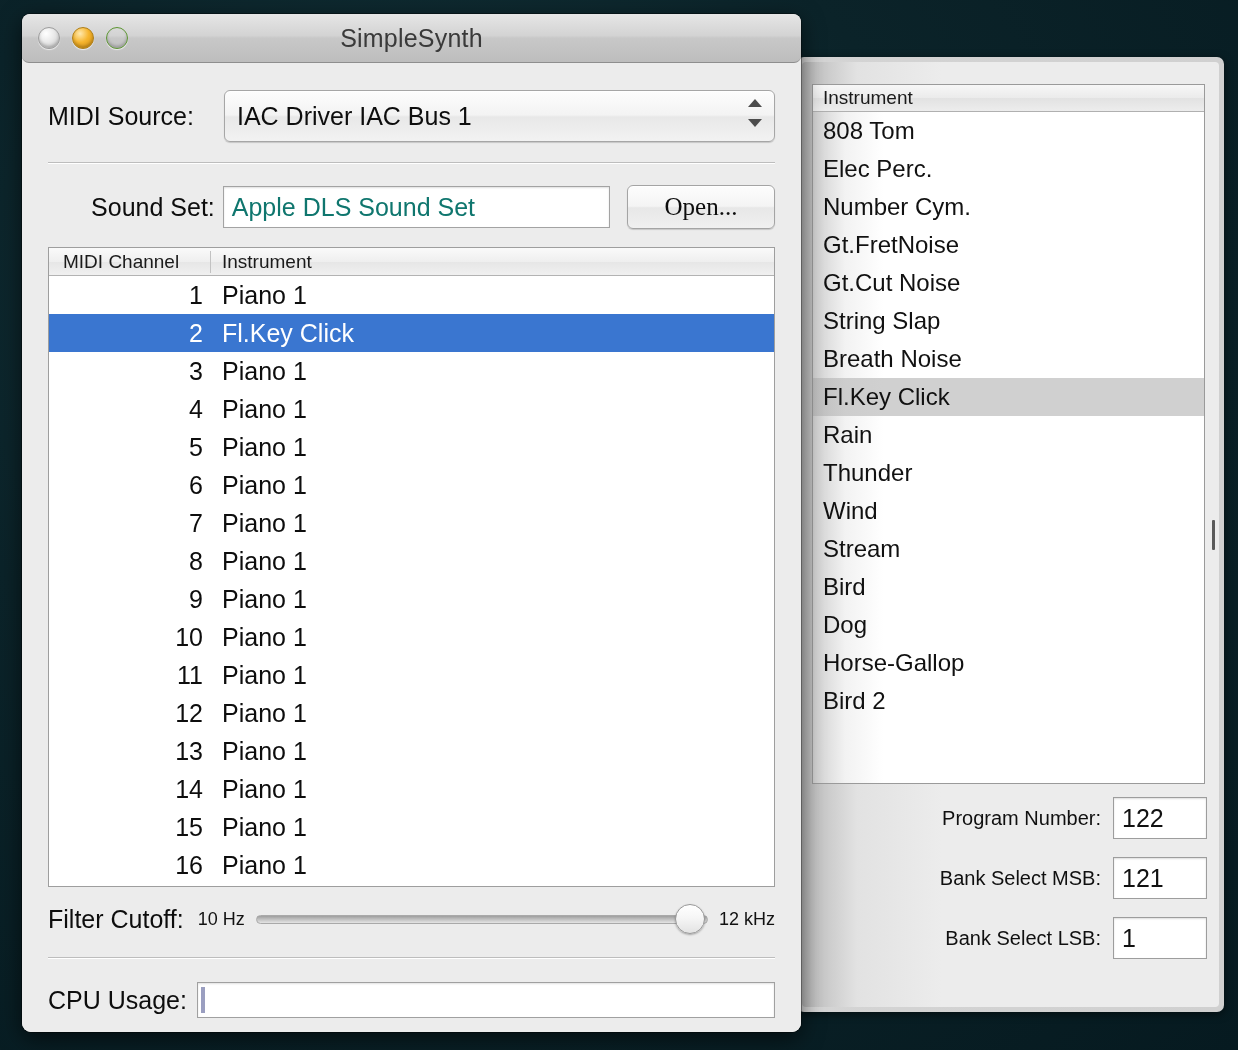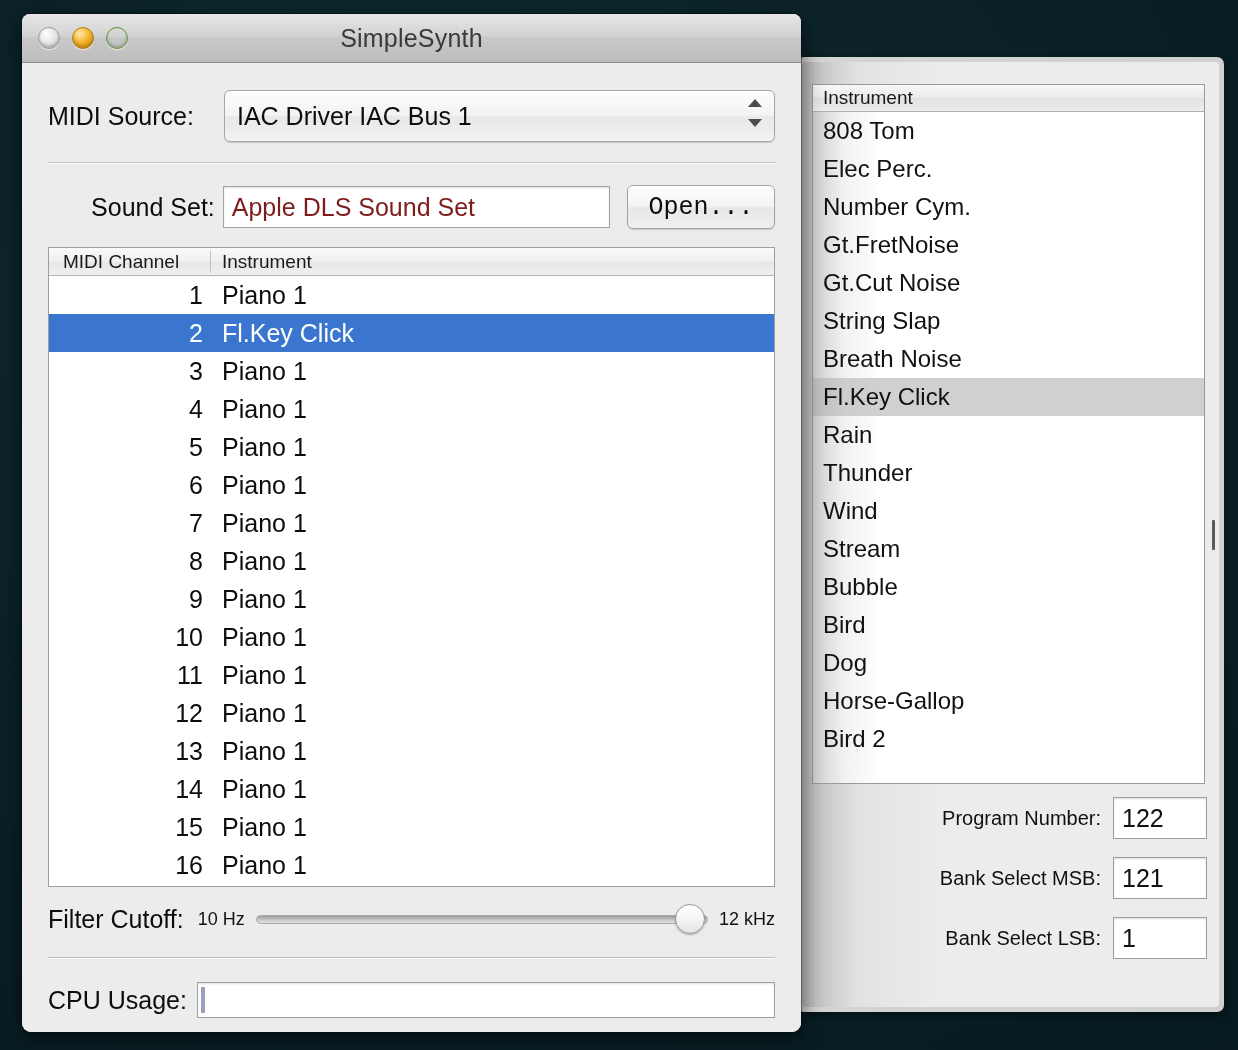--- a/index.html
+++ b/index.html
@@ -138,20 +138,21 @@
     overflow: hidden;
   }
   .titlebar {
     height: 48px;
     background: linear-gradient(to bottom, #e6e6e6 0%, #d3d3d3 45%, #c8c8c8 50%, #bdbdbd 100%);
     border-bottom: 1px solid #8e8e8e;
     position: relative;
     display: flex;
     align-items: center;
     justify-content: center;
+    border-radius: 7px;
   }
   .title-text {
     font-size: 25px;
     color: #3a3a3a;
     letter-spacing: .2px;
   }
   .lights {
     position: absolute;
     left: 16px;
     top: 13px;
@@ -239,35 +240,35 @@
   .textfield {
     height: 42px;
     background: #ffffff;
     border: 1px solid #a3a3a3;
     box-shadow: inset 0 1px 2px rgba(0,0,0,.13);
     box-sizing: border-box;
     display: flex;
     align-items: center;
     padding-left: 8px;
     font-size: 25px;
-    color: #7f1d1d;
+    color: #0f766e;
   }
   .sound-field { width: 390px; }
   .btn {
     margin-left: 17px;
     height: 44px;
     min-width: 148px;
     border-radius: 6px;
     border: 1px solid #a4a4a4;
     background: linear-gradient(to bottom, #fdfdfd 0%, #f4f4f4 48%, #e7e7e7 52%, #f0f0f0 100%);
     box-shadow: 0 1px 1px rgba(0,0,0,.16), inset 0 1px 0 #ffffff;
     font-size: 25px;
     color: #0d0d0d;
     cursor: default;
-    font-family: Liberation Mono, monospace;
+    font-family: Liberation Serif, serif;
   }
 
   
   .table-wrap {
     margin-top: 18px;
     height: 640px;
     border: 1px solid #9e9e9e;
     background: #ffffff;
     box-sizing: border-box;
     overflow: hidden;
@@ -375,21 +376,20 @@
           <div class="inst-item">Number Cym.</div>
           <div class="inst-item">Gt.FretNoise</div>
           <div class="inst-item">Gt.Cut Noise</div>
           <div class="inst-item">String Slap</div>
           <div class="inst-item">Breath Noise</div>
           <div class="inst-item selected">Fl.Key Click</div>
           <div class="inst-item">Rain</div>
           <div class="inst-item">Thunder</div>
           <div class="inst-item">Wind</div>
           <div class="inst-item">Stream</div>
-          <div class="inst-item">Bubble</div>
           <div class="inst-item">Bird</div>
           <div class="inst-item">Dog</div>
           <div class="inst-item">Horse-Gallop</div>
           <div class="inst-item">Bird 2</div>
         </div>
     </div>
 
     <div class="param-rows" id="param-rows">
         <div class="param-row">
           <div class="param-label">Program Number:</div>

